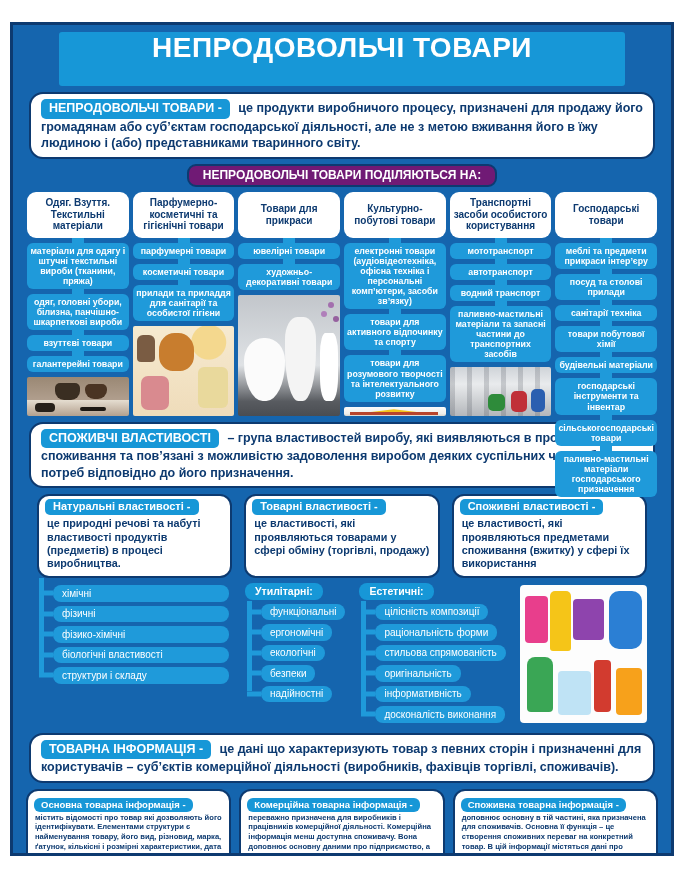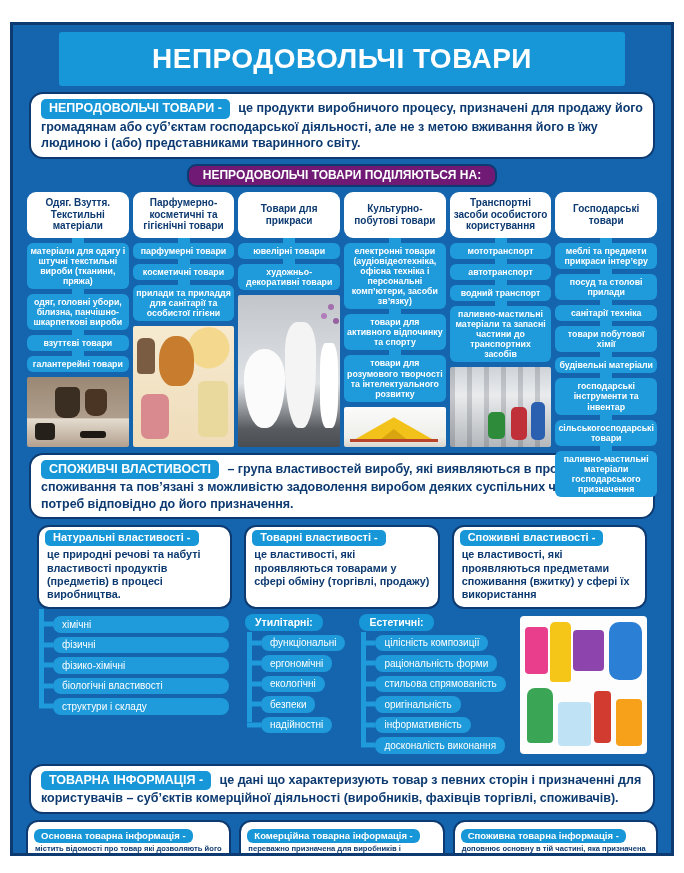--- a/index.html
+++ b/index.html
@@ -1,24 +1,24 @@
 <!DOCTYPE html>
 <html><head>
 <meta charset="utf-8">
 <style>
   html,body{margin:0;padding:0;}
   body{width:684px;height:873px;background:#ffffff;font-family:"Liberation Sans",sans-serif;position:relative;overflow:hidden;}
   .poster{position:absolute;left:10px;top:22px;width:664px;height:834px;background:#1565ae;border:3px solid #0d3a70;box-sizing:border-box;overflow:hidden;}
-  .titlebar{margin:7px 46px 0;height:54px;background:#1797d7;border-radius:3px;display:flex;align-items:center;justify-content:center;}
+  .titlebar{margin:7px 46px 0;height:54px;background:#1797d7;border-radius:3px;display:flex;justify-content:center;}
   .titlebar span{color:#fff;font-size:28px;font-weight:bold;letter-spacing:.5px;}
   .white-box{margin:6px 16px 0;background:#fff;border:2px solid #0d3a70;border-radius:14px;padding:5px 10px;color:#0d3a70;font-size:12.5px;font-weight:bold;line-height:1.32;}
   .chip{display:inline-block;background:#1797d7;color:#fff;font-weight:bold;border-radius:5px;padding:1px 8px 2px;}
   .white-box .chip{font-size:12.5px;margin-right:5px;}
   .divider-chip{width:fit-content;margin:5px auto 0;background:#701a75;border:2px solid #0d3a70;color:#fff;font-size:12px;font-weight:bold;padding:2px 14px 3px;border-radius:9px;}
-  .categories{display:flex;gap:4px;margin:5px 14px 0;height:255px;}
+  .categories{display:flex;gap:4px;margin:5px 14px 0;height:224px;}
   .cat-col{flex:1;display:flex;flex-direction:column;min-width:0;}
   .cat-header{background:#fff;border-radius:9px;color:#0d3a70;font-size:10px;font-weight:bold;text-align:center;min-height:42px;display:flex;align-items:center;justify-content:center;padding:2px 3px;line-height:1.15;}
   .cat-item{position:relative;margin-top:5px;background:#1f9ada;color:#fff;font-size:8.8px;font-weight:bold;text-align:center;border-radius:6px;padding:3px 3px;line-height:1.15;}
   .cat-item::before{content:"";position:absolute;top:-5px;left:50%;transform:translateX(-50%);width:12px;height:5px;background:#1f9ada;}
   .photo{flex:1;margin-top:5px;border-radius:2px;position:relative;overflow:hidden;min-height:0;}
   .ph-el{position:absolute;}
   .photo-clothing{background:linear-gradient(180deg,#9a8874 0%,#b09e8d 58%,#e4dccf 60%,#b3a08e 100%);}
   .photo-perfume{background:radial-gradient(circle at 75% 18%,#f4d88e 0 16%,rgba(0,0,0,0) 17%),linear-gradient(180deg,#f6ead0 0%,#efdcba 100%);}
   .photo-vases{background:linear-gradient(180deg,#c2c6cb 0%,#dfe2e5 58%,#585b60 88%,#4a4d52 100%);}
   .photo-tent{background:linear-gradient(180deg,#fbfbfb 0%,#eeeeea 75%,#d8d5cd 100%);}

